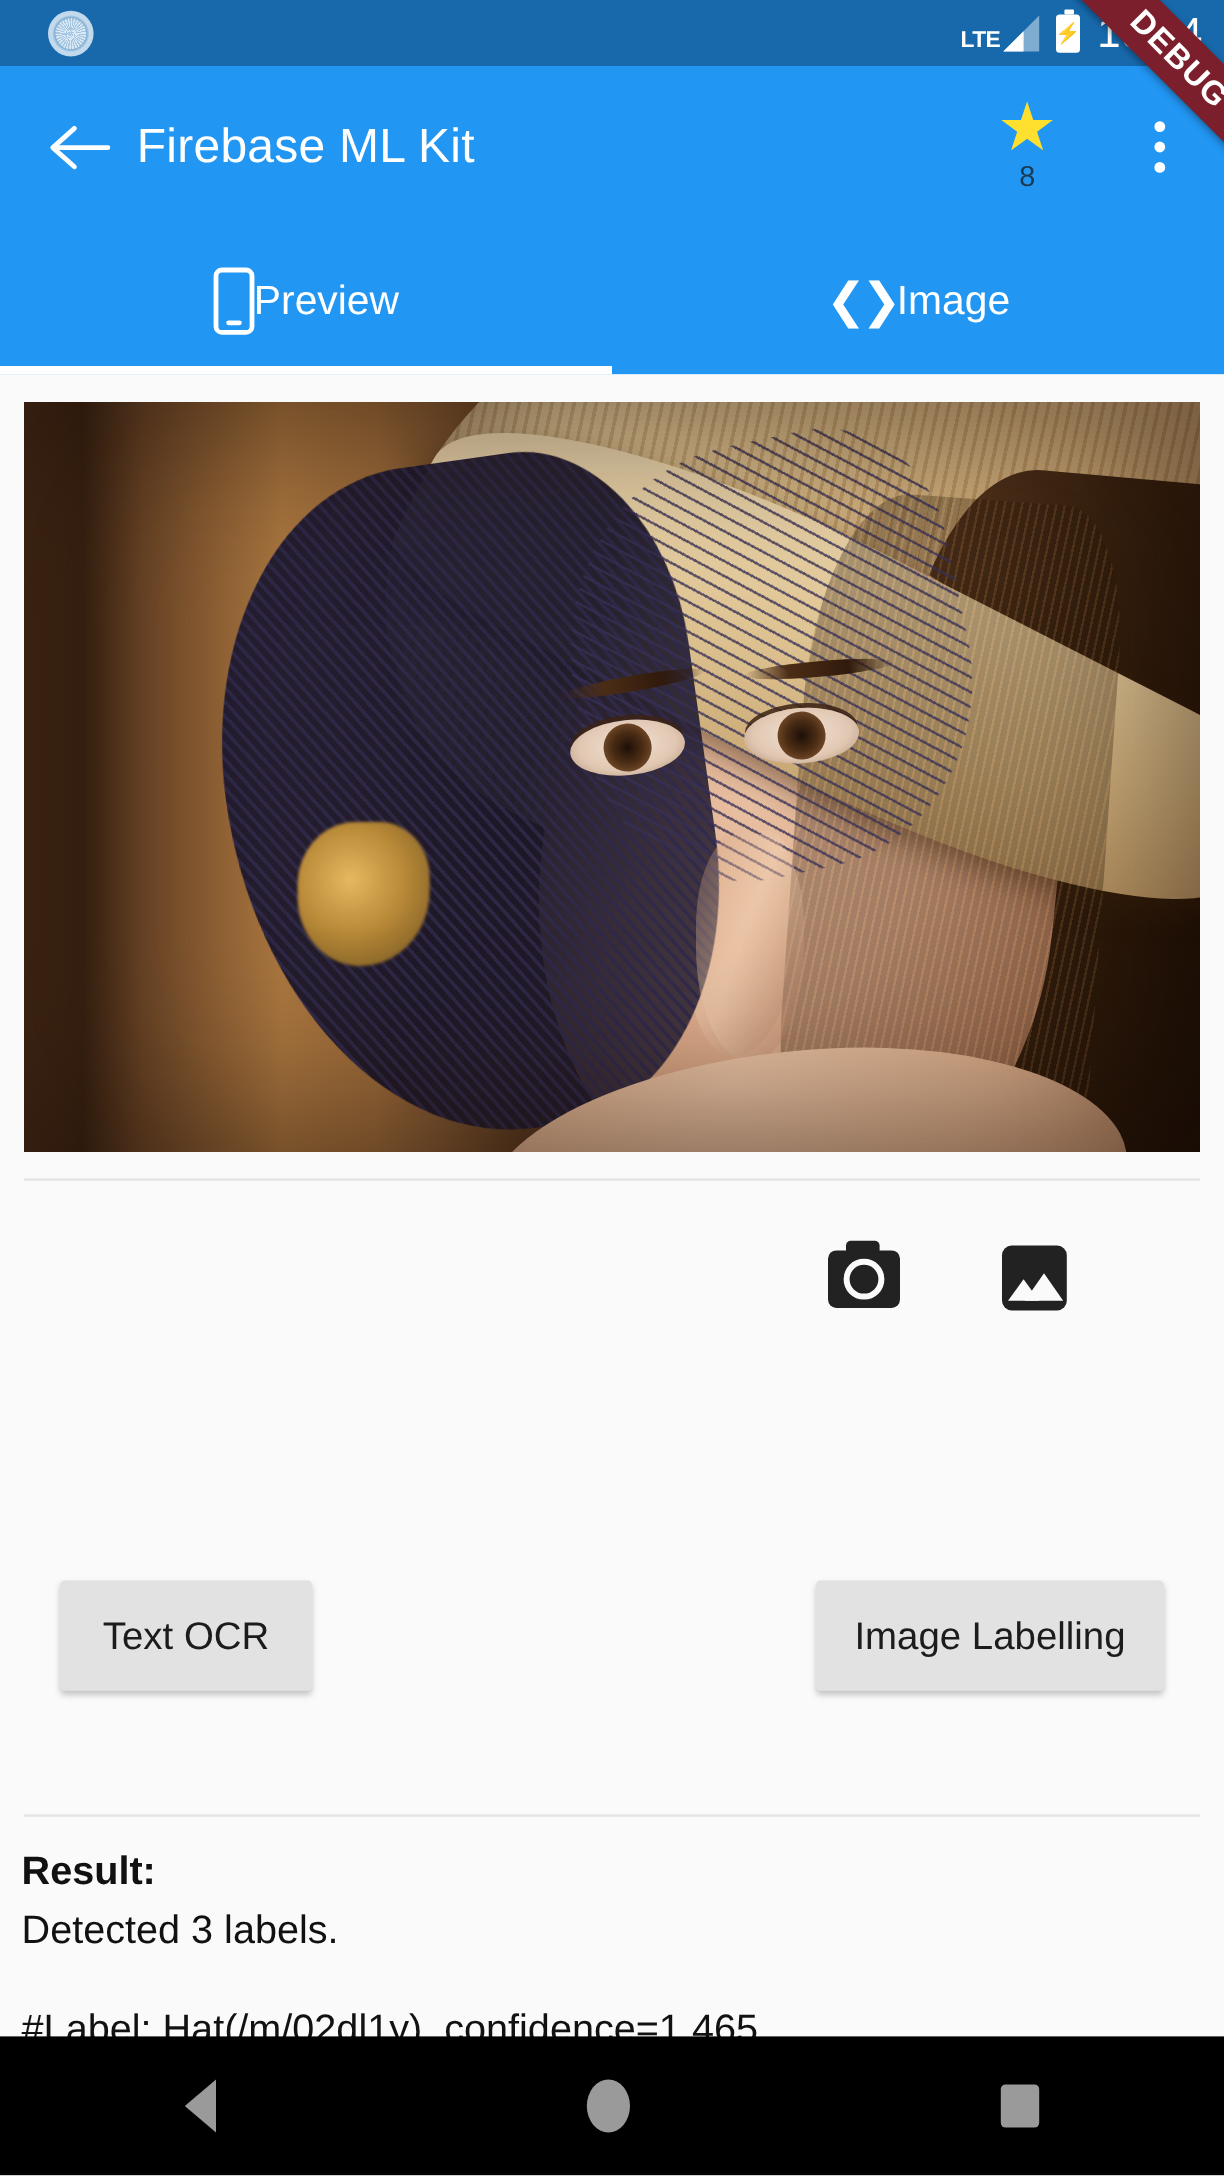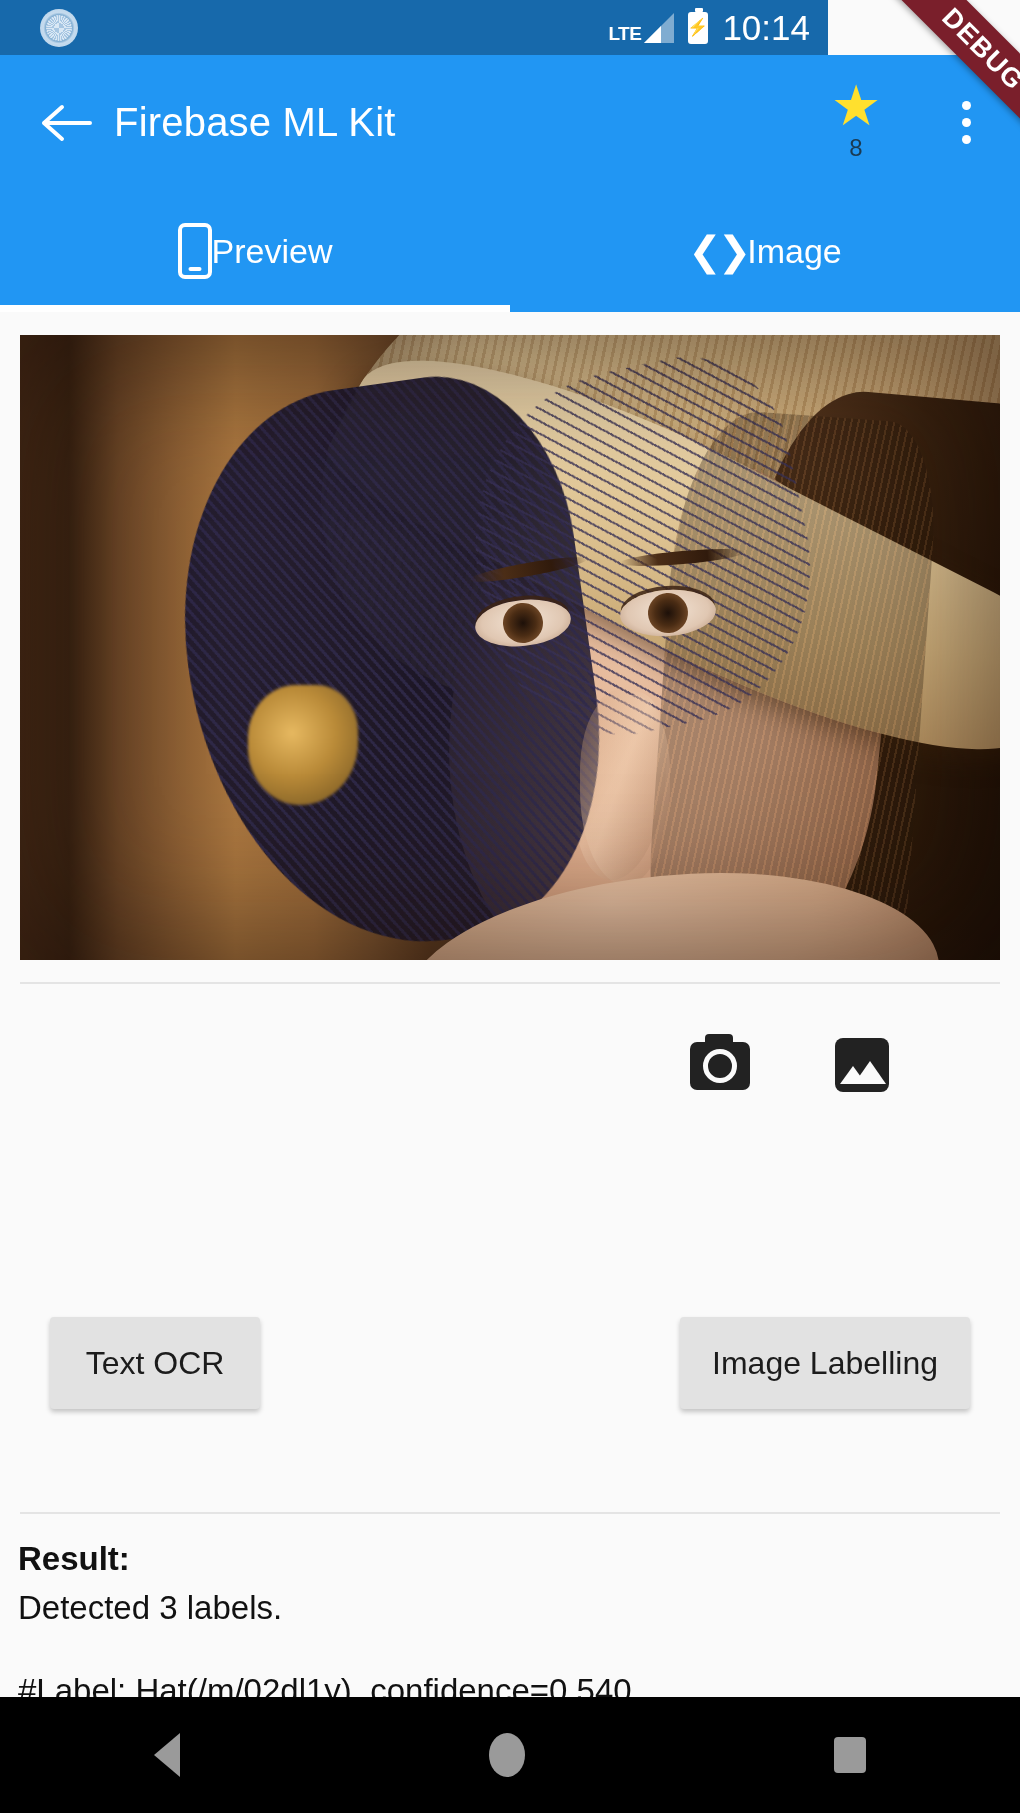--- a/index.html
+++ b/index.html
@@ -12,21 +12,21 @@
   #app {
     position: relative;
     width: 1020px; height: 1813px;
     background: #fafafa;
     overflow: hidden;
   }
 
   
   .statusbar {
     position: absolute; top: 0; left: 0;
-    width: 828px; height: 55px;
+    width: 1020px; height: 55px;
     background: #1769ab;
     display: flex; align-items: center;
     padding: 0 18px 0 40px;
   }
   .sb-left { display: flex; align-items: center; flex: 1; }
   .sb-right { display: flex; align-items: center; gap: 14px; }
   .sync-icon {
     width: 38px; height: 38px; border-radius: 50%;
     background: radial-gradient(circle at 50% 50%, #cfe2f2 0%, #cfe2f2 45%, #7aa9cf 48%, #cfe2f2 58%, #bcd6ec 100%);
     position: relative;
@@ -462,21 +462,21 @@
       <button class="flat-btn b2">Text OCR</button>
       <button class="flat-btn b1">Image Labelling</button>
     </div>
 
     <div class="divider d3"></div>
 
     <div class="result">
       <div class="hdr">Result:</div>
       <div>Detected 3 labels.</div>
       <div class="gap"></div>
-      <div>#Label: Hat(/m/02dl1y), confidence=0.540</div>
+      <div>#Label: Hat(/m/02dl1y), confidence=1.465</div>
       <div>#Label: Ear(/m/039xj_), confidence=0.769</div>
       <div>#Label: Eyelash(/m/03f52z), confidence=0.677</div>
     </div>
 
   </div>
 
   <div class="navbar">
     <div class="nav-back"></div>
     <div class="nav-home"></div>
     <div class="nav-recent"></div>

